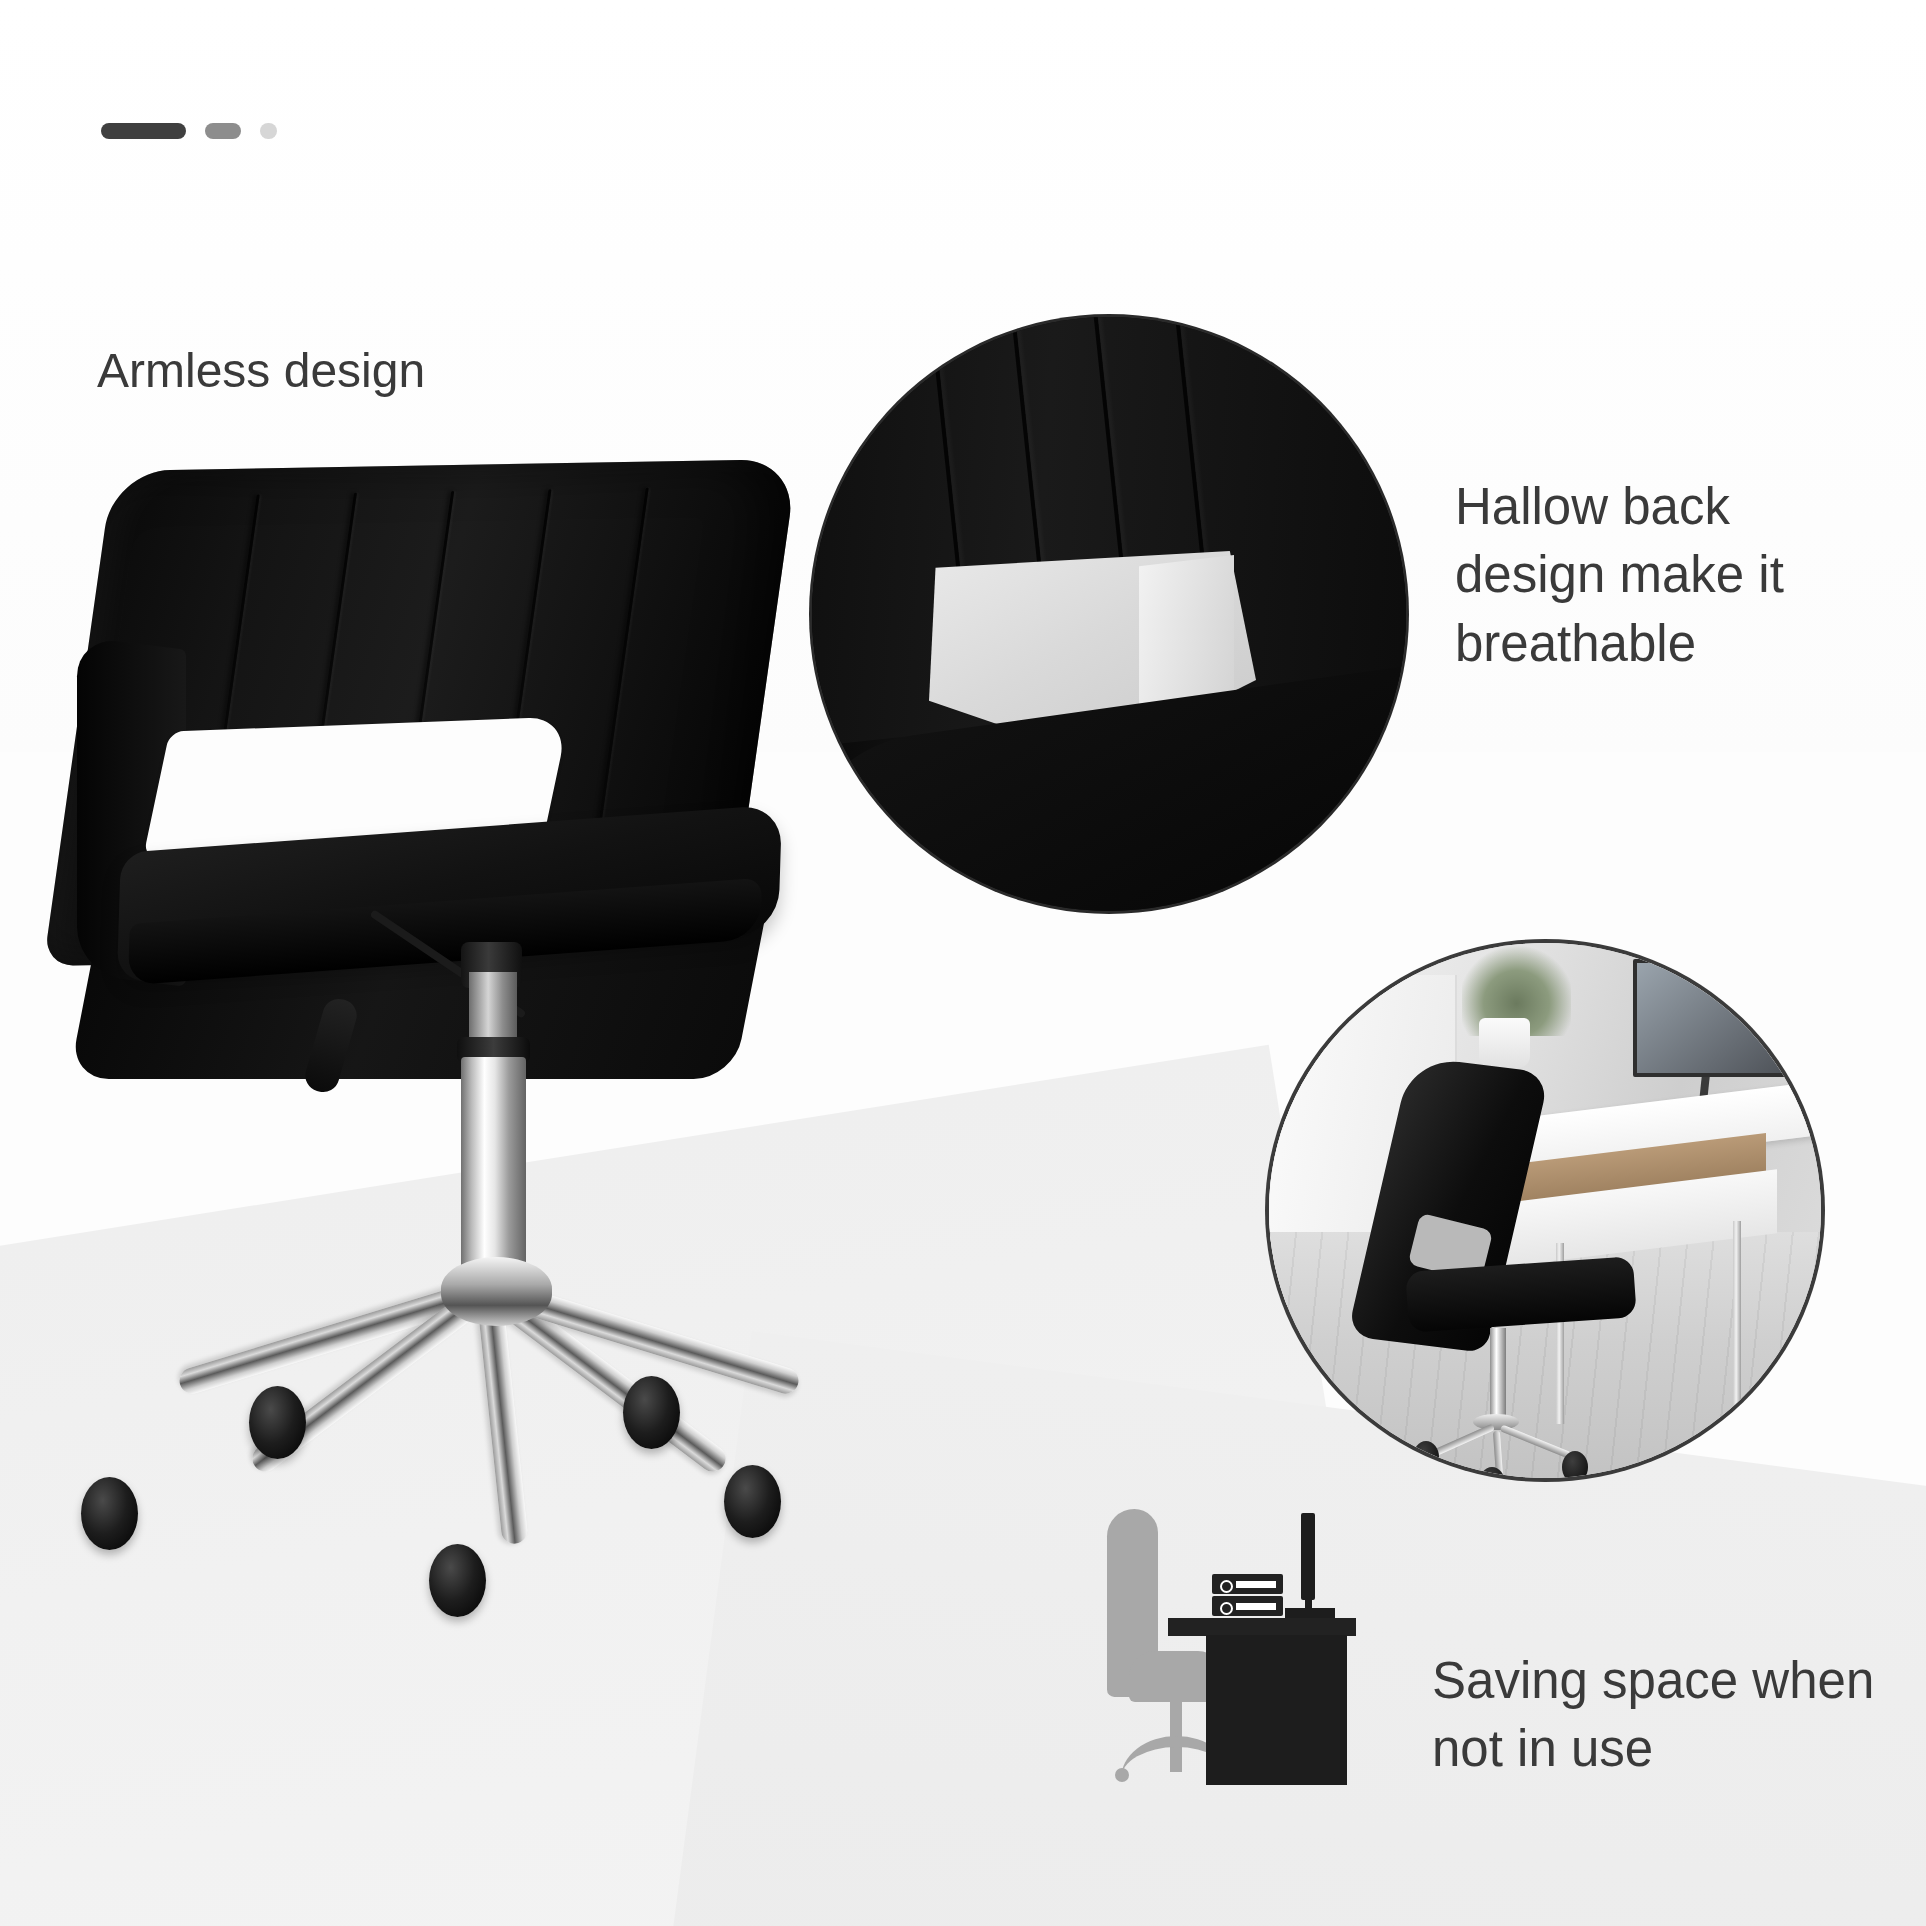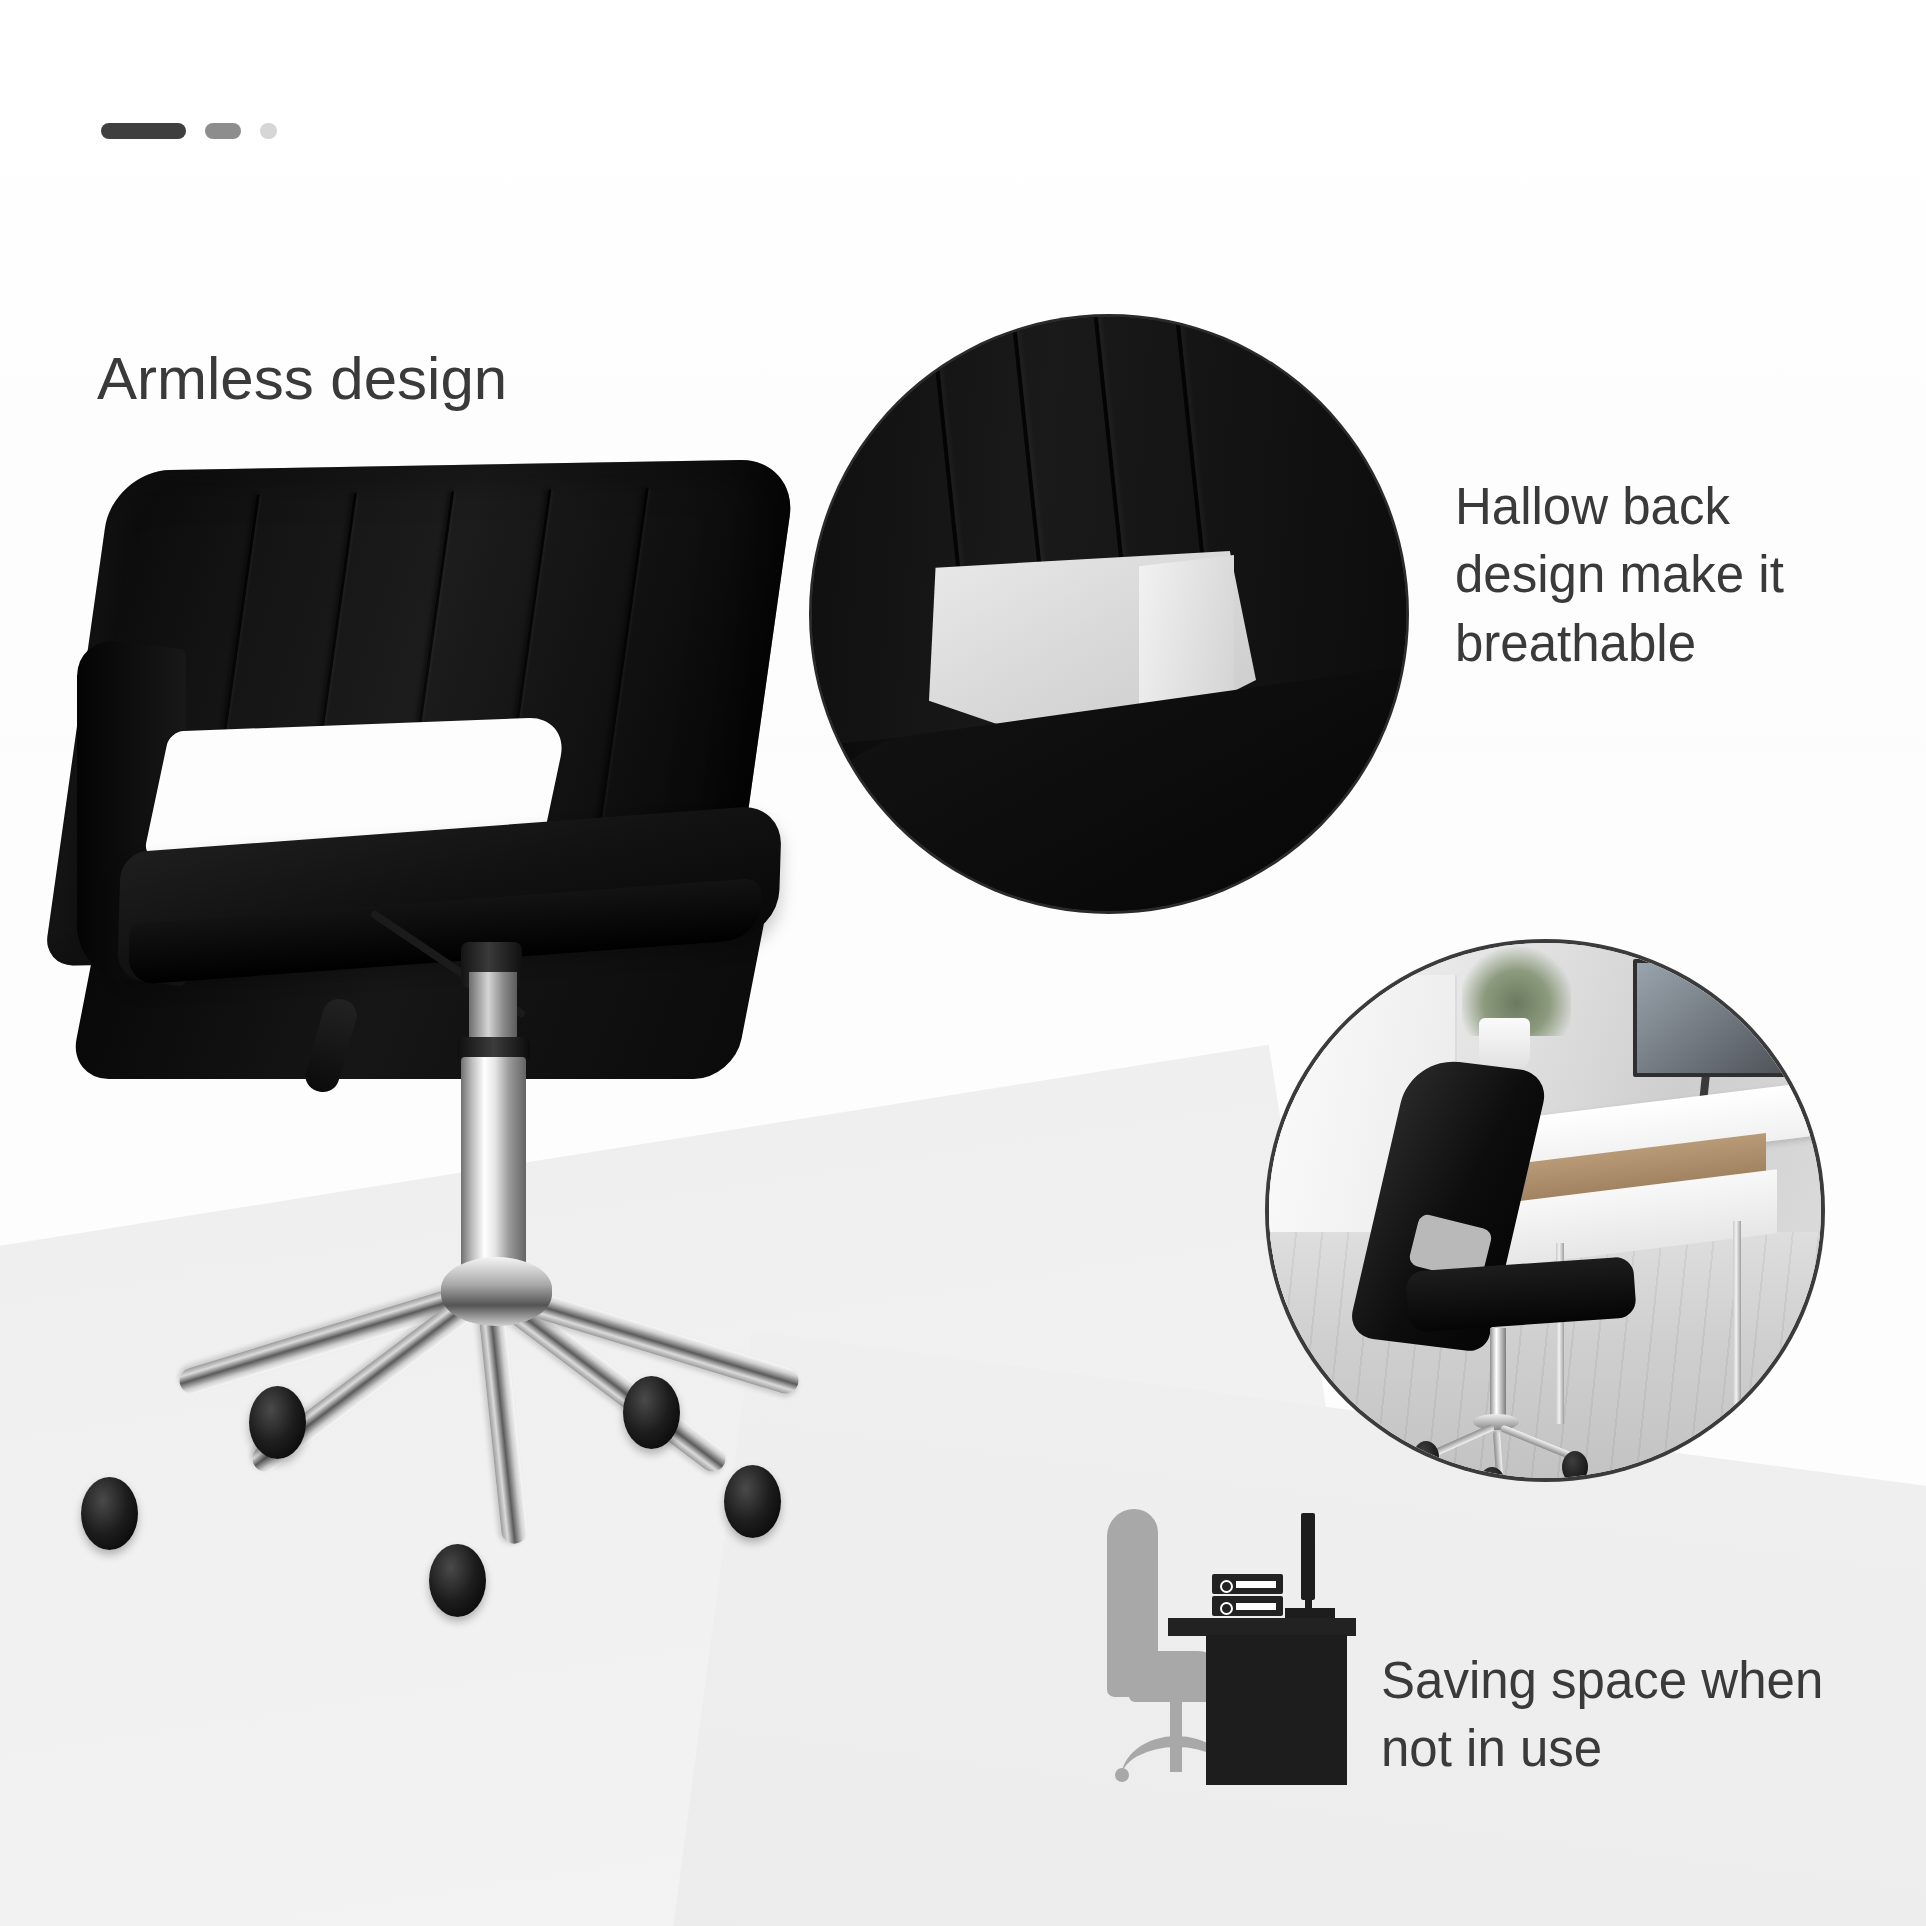--- a/index.html
+++ b/index.html
@@ -52,28 +52,28 @@
   }
   .dash { border-radius:98px; }
   .dash.d1 { width:85px; height:16px; background:#3f3f3f; }
   .dash.d2 { width:36px; height:16px; background:#8d8d8d; }
   .dash.d3 { width:17px; height:16px; background:#d6d6d6; }
 
   .feature-caption {
     color:#3a3a3a; font-weight:300;
     font-size:46px; line-height:1.32;
   }
-  #caption-armless { position:absolute; left:97px; top:339px; font-size:60px; }
+  #caption-armless { position:absolute; left:97px; top:339px; font-size:48px; }
 
   #caption-hallow {
     position:absolute; left:1455px; top:473px;
     width:416px; font-size:51px; line-height:1.34;
   }
   #caption-saving {
-    position:absolute; left:1381px; top:1647px;
+    position:absolute; left:1432px; top:1647px;
     width:495px; font-size:51px; line-height:1.34;
   }
 
   
   #main-chair {
     position:absolute; left:59px; top:465px;
     width:891px; height:1436px;
   }
   #chair-back {
     position:absolute; left:20px; top:0;

